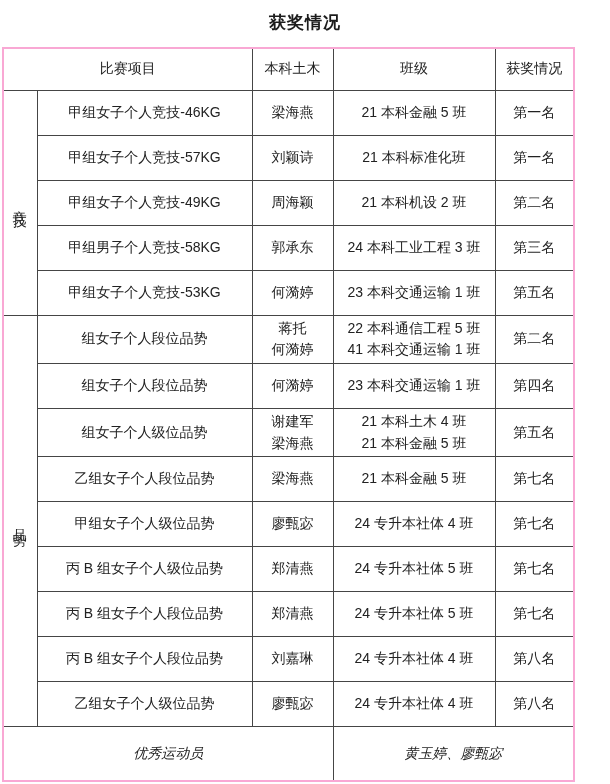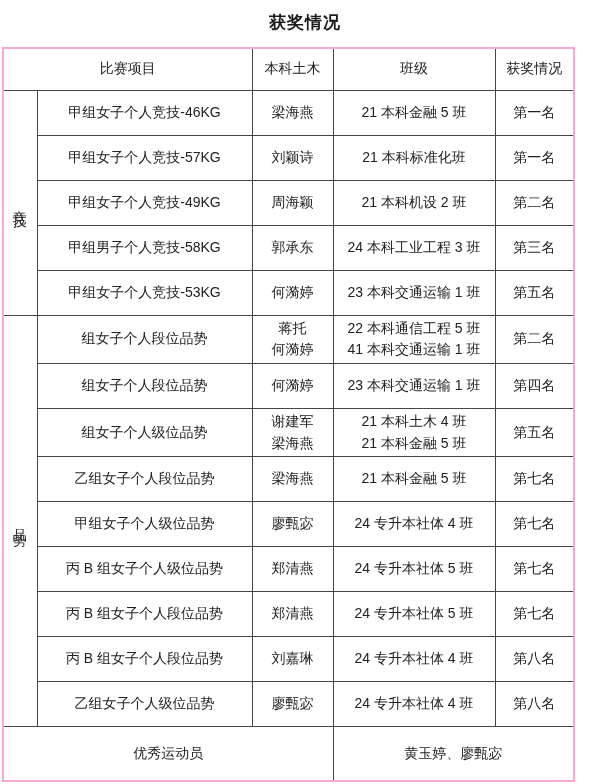--- a/index.html
+++ b/index.html
@@ -38,21 +38,21 @@
     vertical-align: middle;
     font-size: 14px;
     font-weight: normal;
     padding: 2px 2px;
     line-height: 1.55;
     white-space: pre-line;
     overflow: hidden;
   }
   tr.header-row { height: 42px; }
   tr.r { height: 45px; }
-  tr.footer-row { height: 54px; }
+  tr.footer-row { height: 54px; font-style: italic; }
   .vert {
     writing-mode: vertical-rl;
     text-orientation: upright;
     letter-spacing: 4px;
     display: inline-block;
     line-height: 1;
   }
 </style>
 </head>
 <body>

